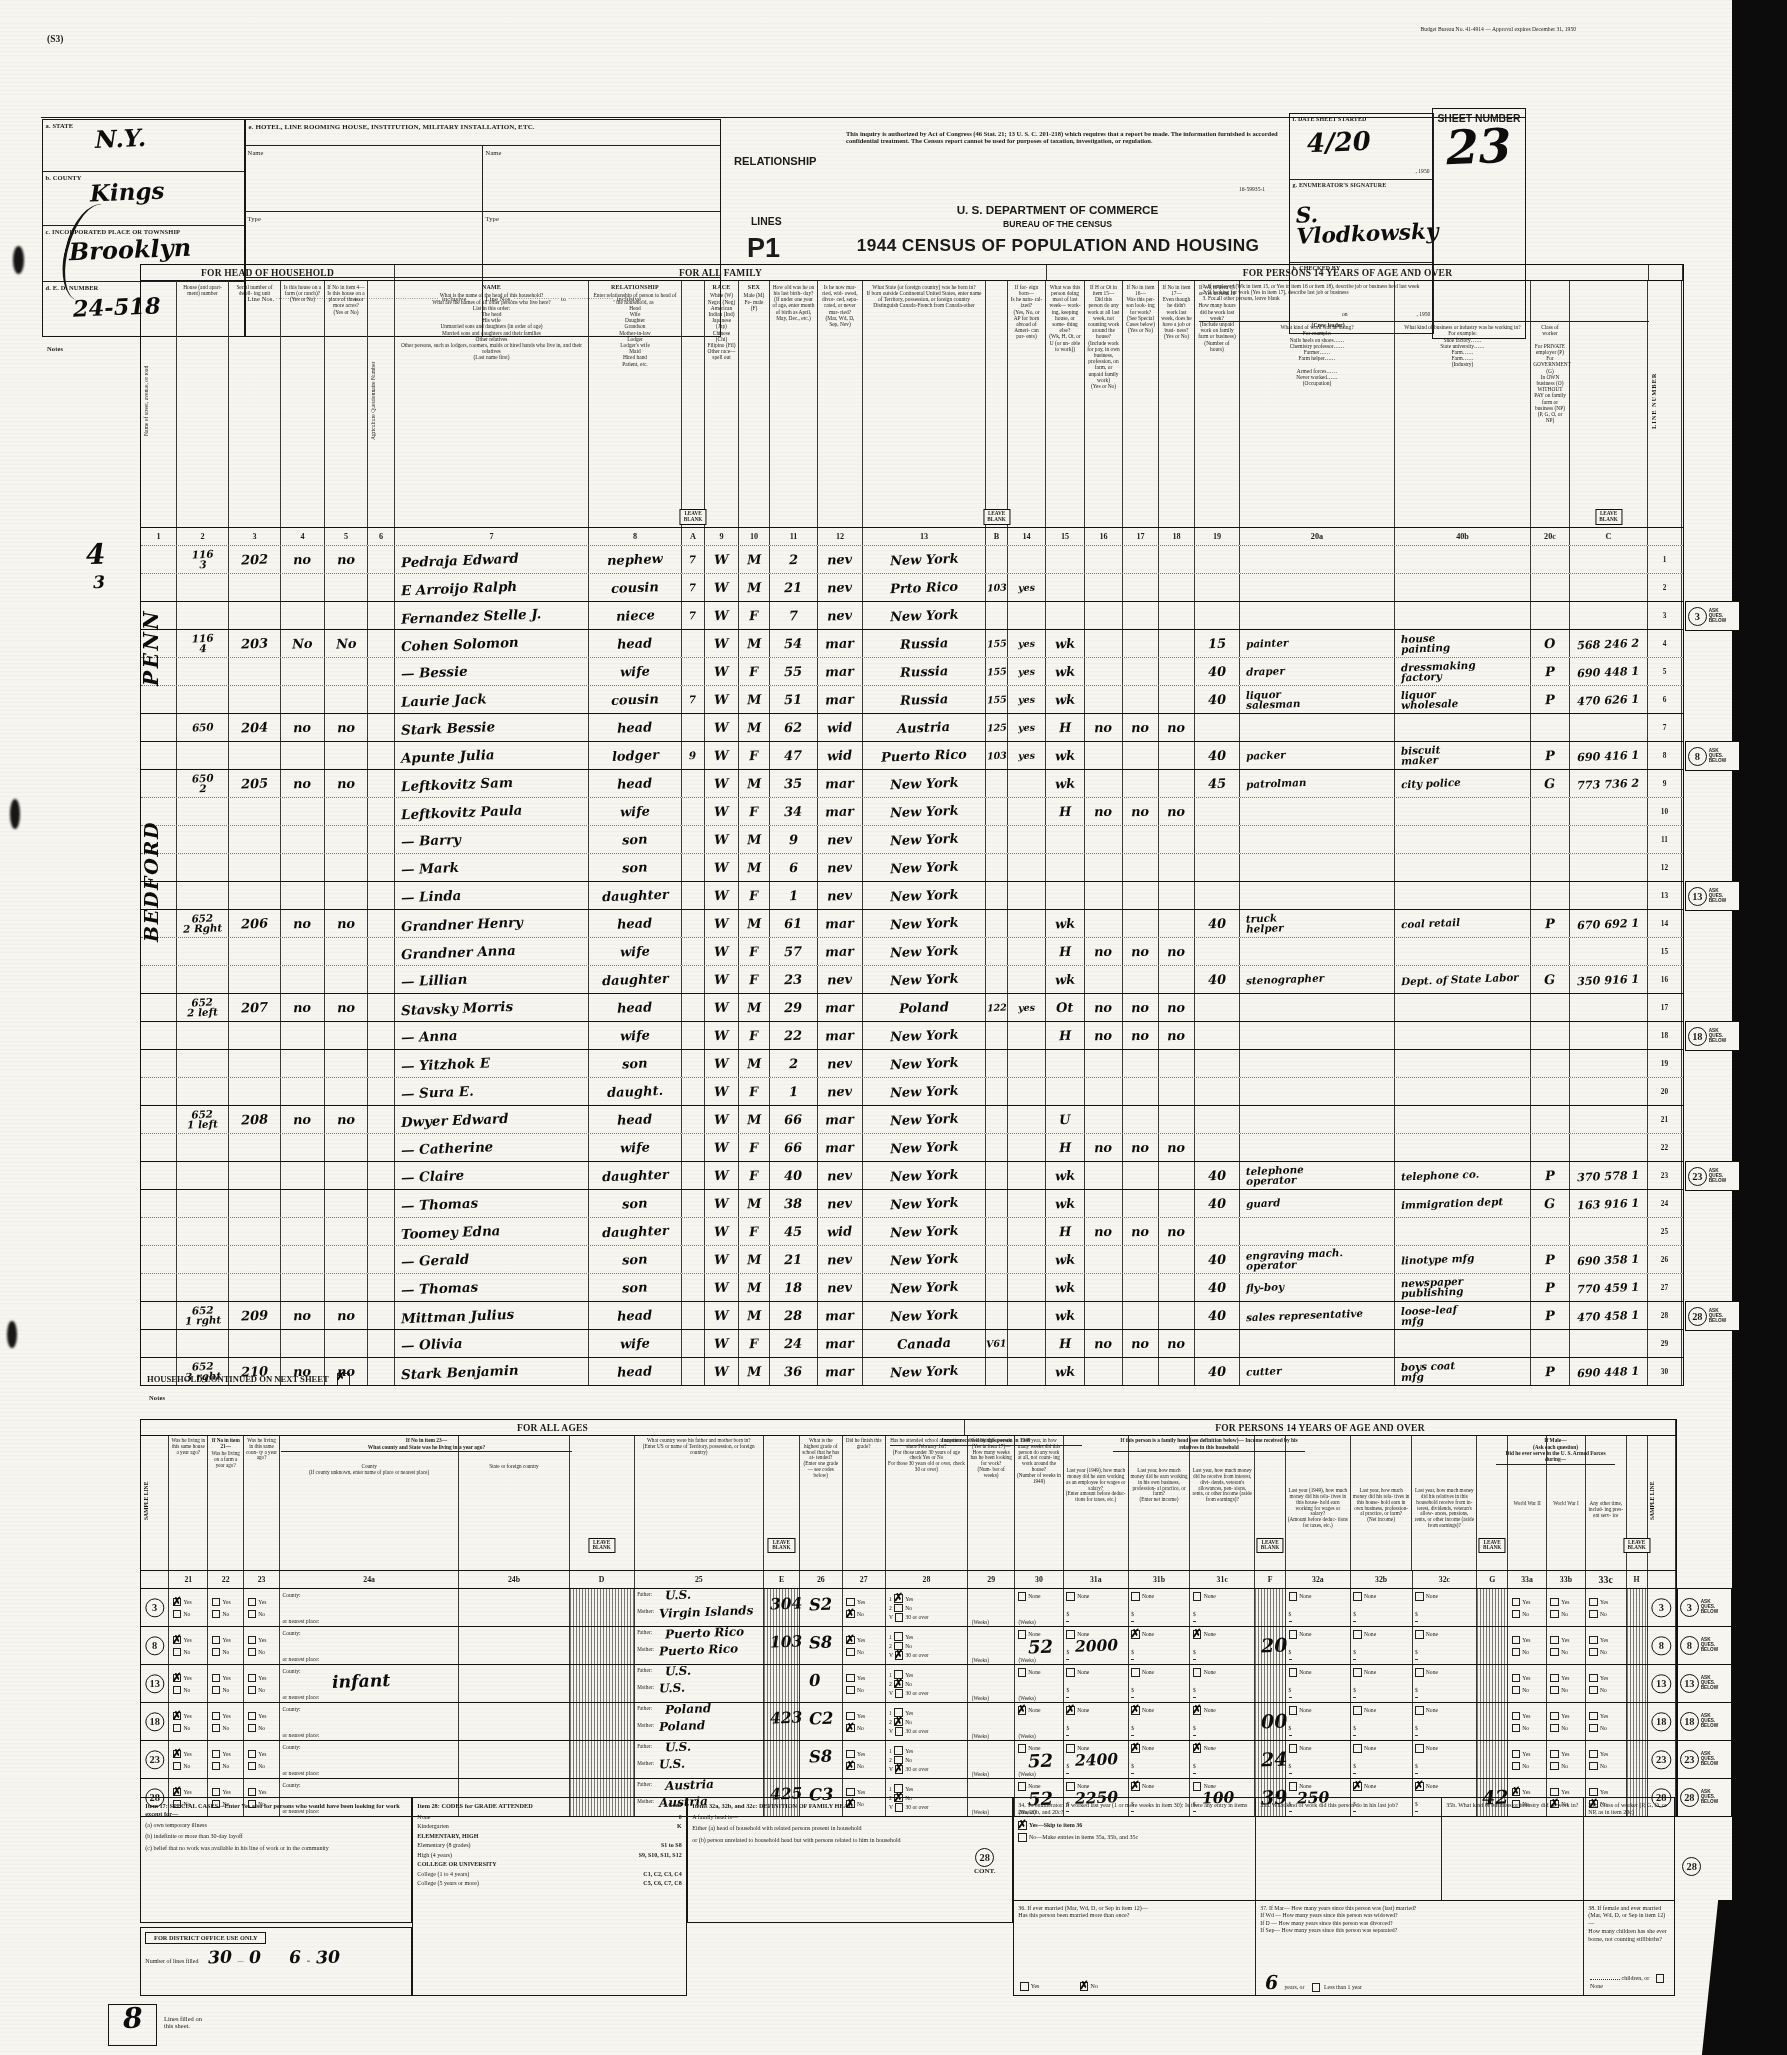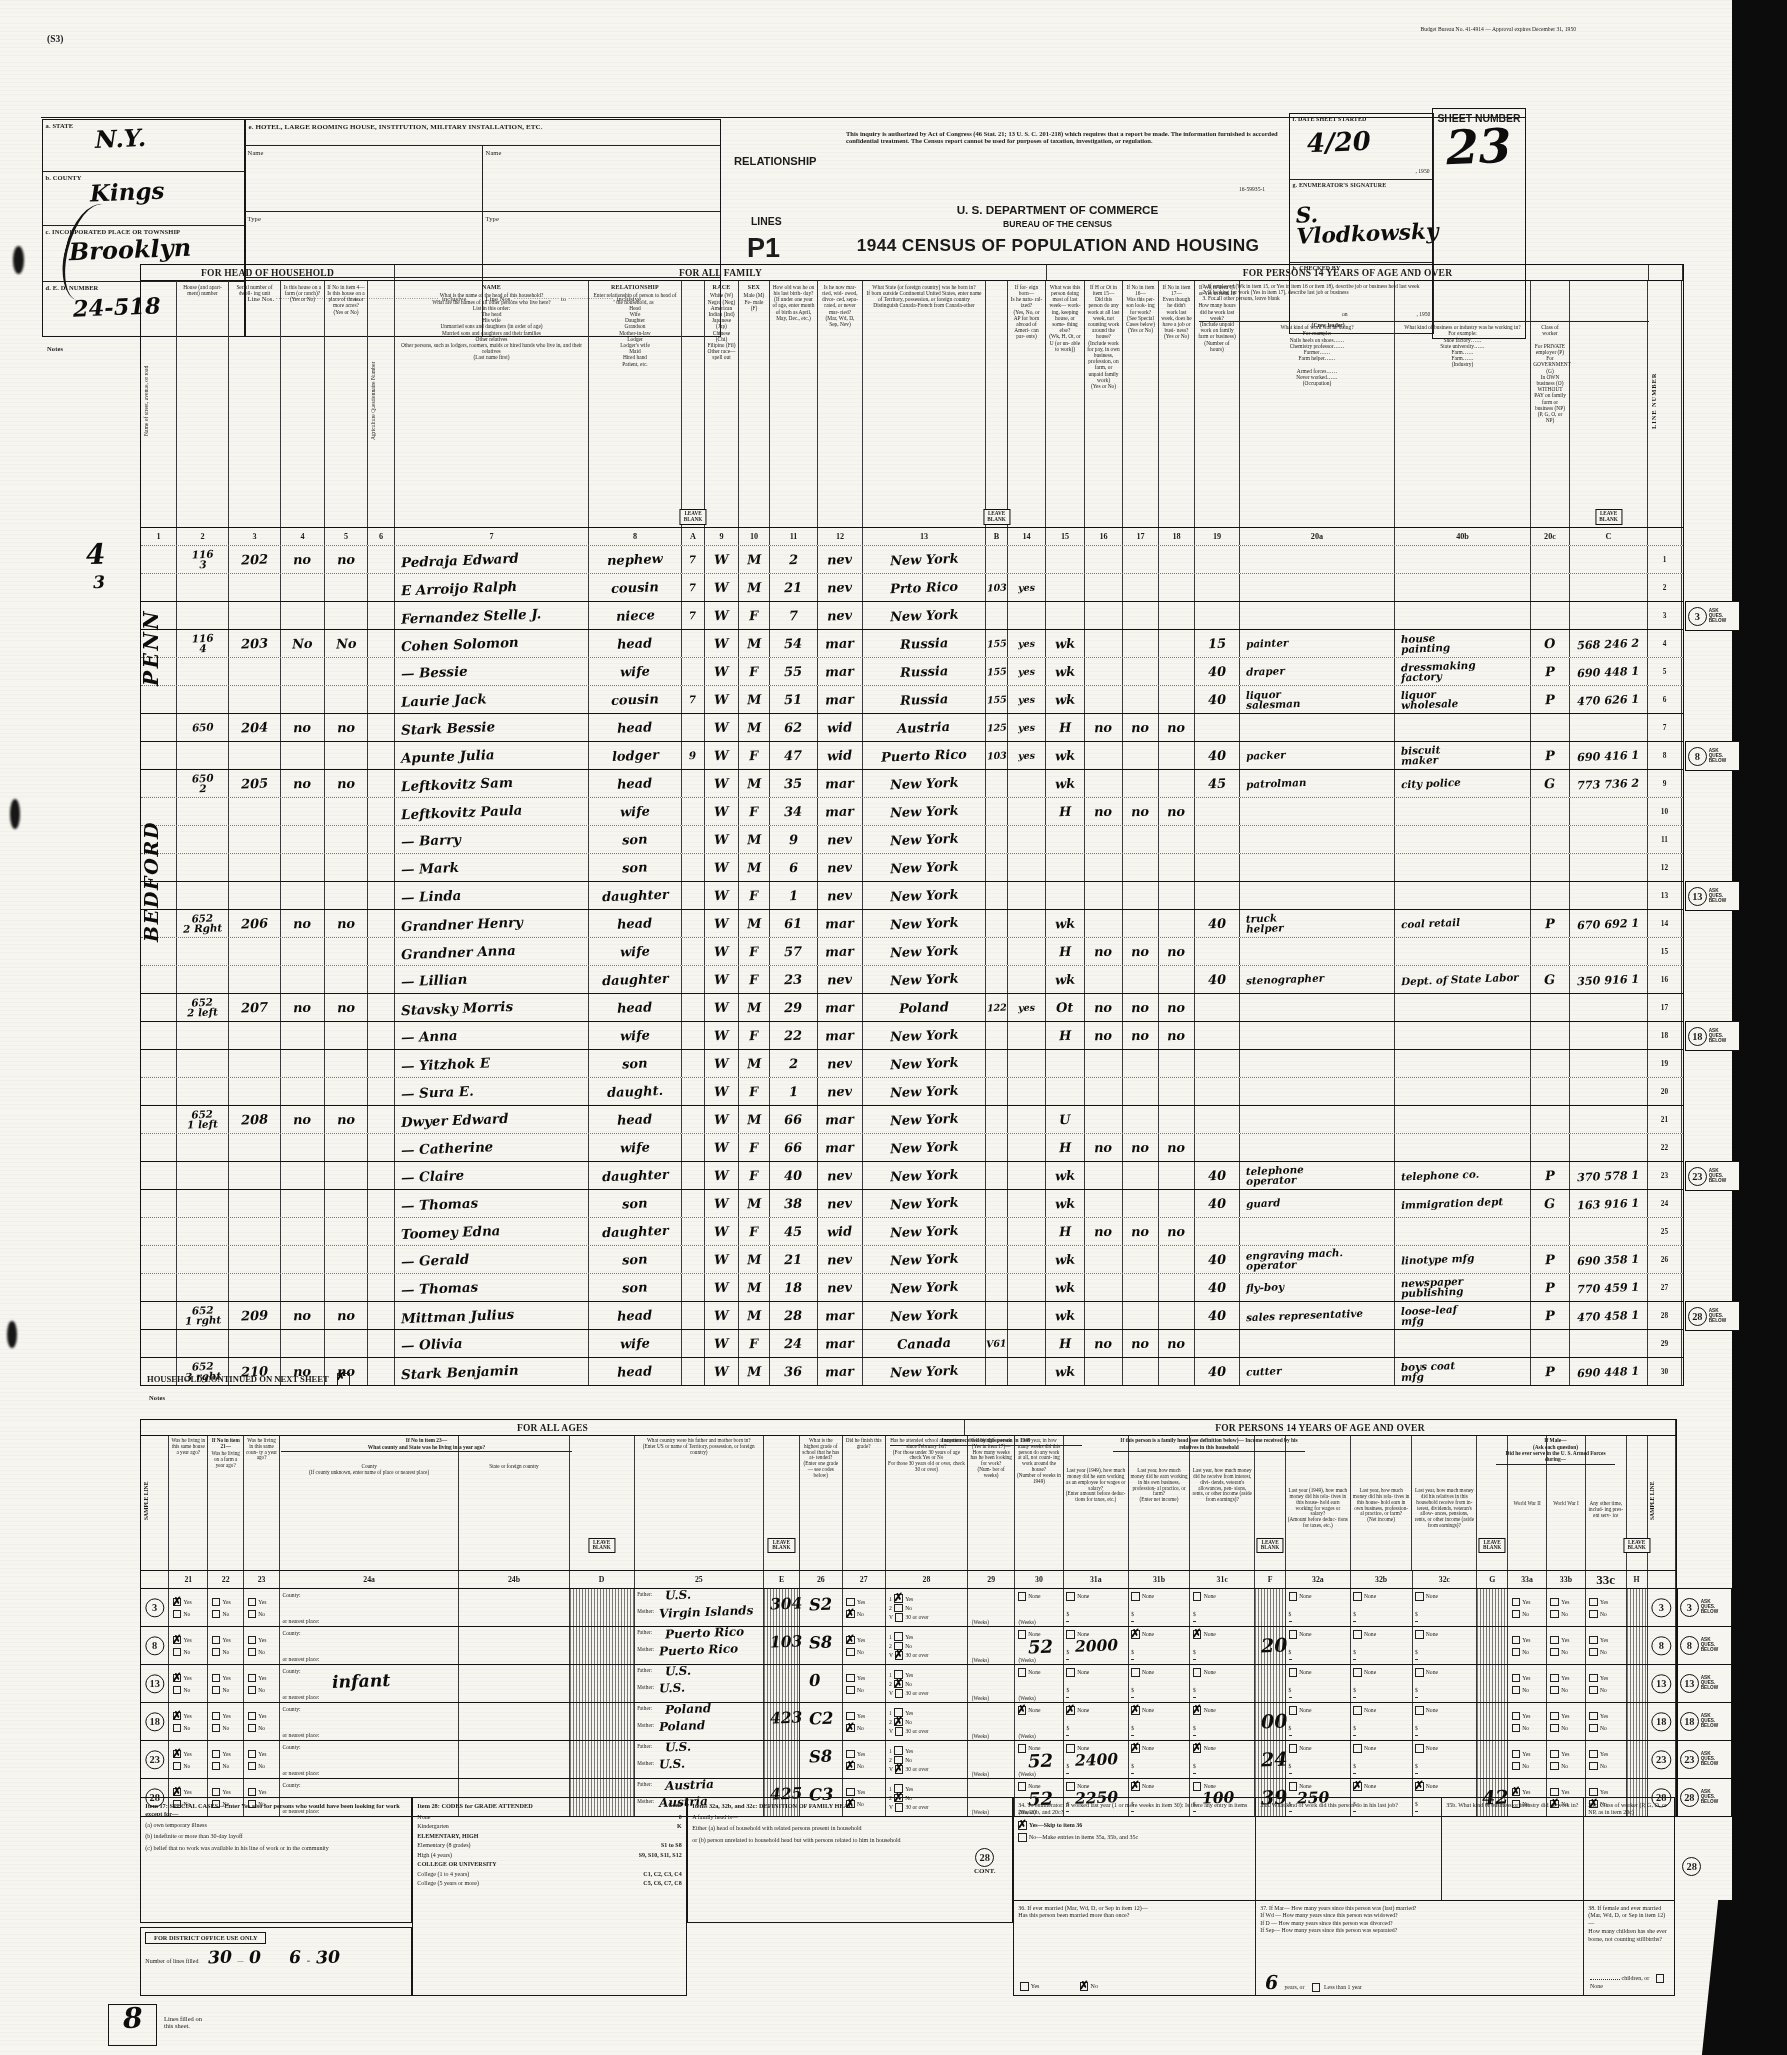--- a/index.html
+++ b/index.html
@@ -92,21 +92,21 @@
         </div>
     <div style="height:54px;position:relative;">
           <span class="lbl b abs" style="left:2.6px;top:1.7px;">d. E. D. NUMBER</span>
       <span class="hw abs" style="left:30px;top:14.7px;font-size:22.5px;">24-518</span>
         </div>
   </div>
   <div class="abs lbl b" style="left:47px;top:345px;">Notes</div>
 
   <div class="hbox" style="left:244px;top:119px;width:475px;height:216px;">
     <div class="fld" style="height:25px;">
-          <span class="lbl b abs" style="left:3.5px;top:2.6px;font-size:7px;">e. HOTEL, LARGE ROOMING HOUSE, INSTITUTION, MILITARY INSTALLATION, ETC.</span>
+          <span class="lbl b abs" style="left:3.5px;top:2.6px;font-size:7px;">e. HOTEL, LINE ROOMING HOUSE, INSTITUTION, MILITARY INSTALLATION, ETC.</span>
         </div>
     <div style="display:flex;height:190px;">
       <div style="width:237px;border-right:0.9px solid #222;position:relative;">
         <div class="fld" style="height:65px;">
               <span class="lbl abs" style="left:2.6px;top:2.6px;">Name</span>
             </div>
         <div class="fld" style="height:65px;">
               <span class="lbl abs" style="left:2.6px;top:2.6px;">Type</span>
             </div>
         <div style="height:56px;position:relative;">
@@ -2207,21 +2207,21 @@
           </div>
           <div class="bcell" style="display: flex; align-items: center; justify-content: center; font-weight: bold; font-size: 7.8px; width: 31px;">
             <span>G</span>
           </div>
           <div class="bcell" style="display: flex; align-items: center; justify-content: center; font-weight: bold; font-size: 7.8px; width: 39px;">
             <span>33a</span>
           </div>
           <div class="bcell" style="display: flex; align-items: center; justify-content: center; font-weight: bold; font-size: 7.8px; width: 39px;">
             <span>33b</span>
           </div>
-          <div class="bcell" style="display: flex; align-items: center; justify-content: center; font-weight: bold; font-size: 13px; width: 41px;">
+          <div class="bcell" style="display: flex; align-items: center; justify-content: center; font-weight: bold; font-size: 10px; width: 41px;">
             <span>33c</span>
           </div>
           <div class="bcell" style="display: flex; align-items: center; justify-content: center; font-weight: bold; font-size: 7.8px; width: 21px;">
             <span>H</span>
           </div>
           <div class="bcell" style="display: flex; align-items: center; justify-content: center; font-weight: bold; font-size: 7.8px; width: 28.5px;">
             <span></span>
           </div>
         </div>
         <div class="trow brow">

